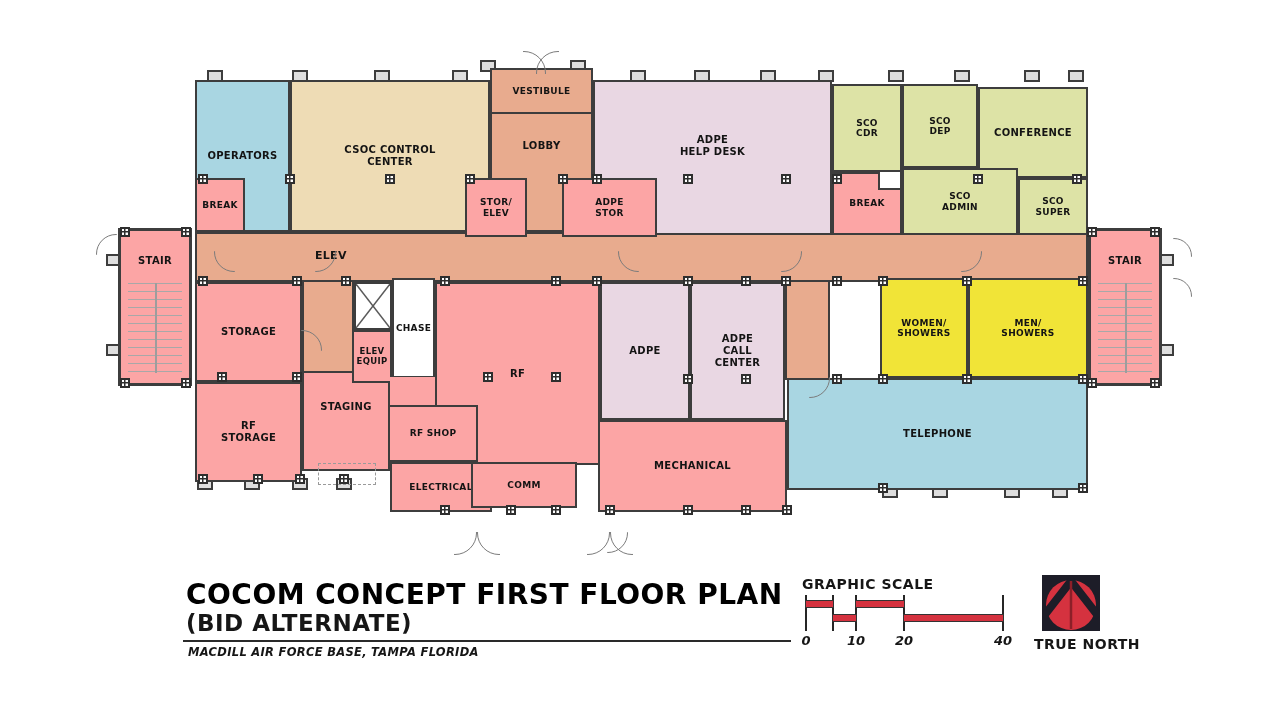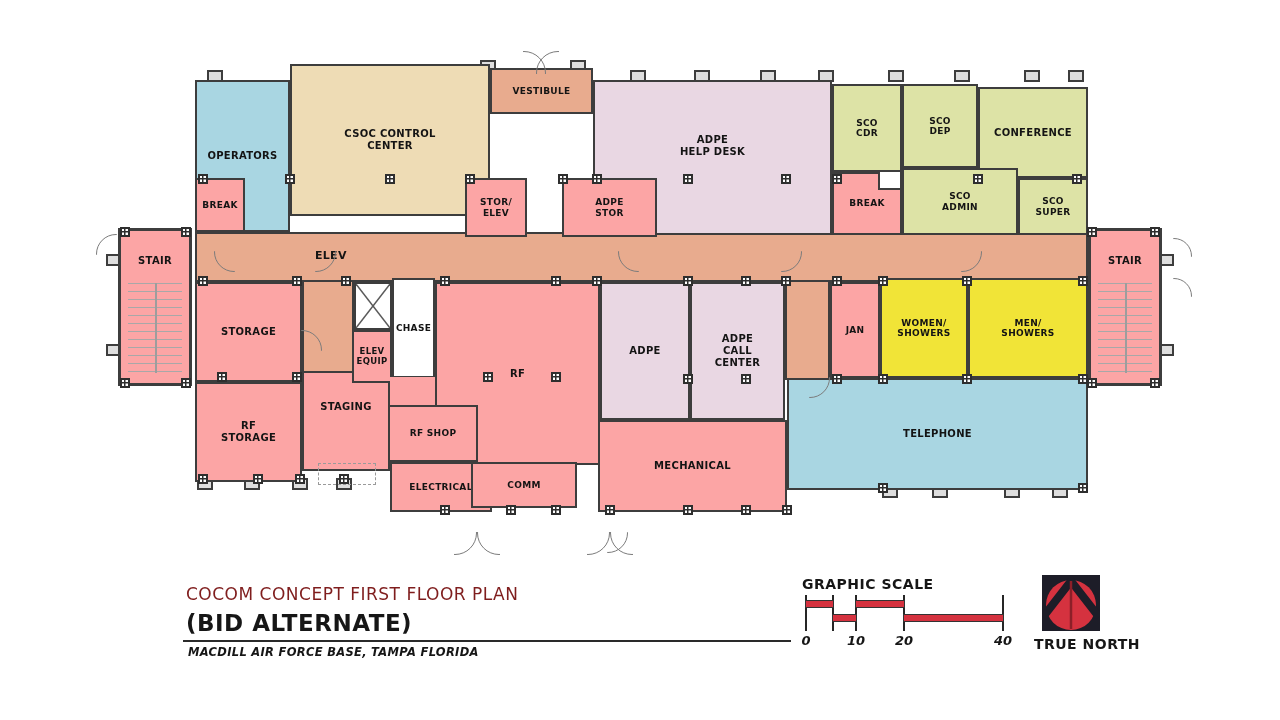--- a/index.html
+++ b/index.html
@@ -60,22 +60,22 @@
   .q-tl{clip-path:polygon(0 0,52% 0,52% 52%,0 52%)}
   .q-tr{clip-path:polygon(48% 0,100% 0,100% 52%,48% 52%)}
   .q-bl{clip-path:polygon(0 48%,52% 48%,52% 100%,0 100%)}
   .q-br{clip-path:polygon(48% 48%,100% 48%,100% 100%,48% 100%)}
   .dashedbox{
     position:absolute;left:318px;top:463px;width:56px;height:20px;
     border:1.5px dashed #9a9a9a;z-index:2;
   }
   
   .tb-title{
-    position:absolute;left:186px;top:581px;color:#7f1d1d;
-    font-size:17px;font-weight:400;letter-spacing:.5px;line-height:27px;
+    position:absolute;left:186px;top:581px;color:#000000;
+    font-size:28px;font-weight:700;letter-spacing:.5px;line-height:27px;
   }
   .tb-sub{
     position:absolute;left:186px;top:610px;color:#161616;
     font-size:23px;font-weight:700;letter-spacing:.5px;line-height:27px;
   }
   .tb-rule{position:absolute;left:183px;top:640px;width:608px;height:2px;background:#2a2a2a}
   .tb-loc{
     position:absolute;left:188px;top:645px;color:#161616;
     font-size:11.5px;font-weight:700;letter-spacing:.3px;font-style:italic;
   }
@@ -102,26 +102,29 @@
 
   <div class="room salmon" style="left:195px;top:232px;width:893px;height:50px">
     <span class="lbl" style="position:absolute;left:118px;top:16px;font-size:11px">ELEV</span>
   </div>
   <div class="room salmon" style="left:785px;top:280px;width:45px;height:100px"></div>
   <div class="room salmon" style="left:302px;top:280px;width:52px;height:103px"></div>
 
   <div class="room blue" style="left:195px;top:80px;width:95px;height:152px">
     <span class="lbl">OPERATORS</span>
   </div>
-  <div class="room tan" style="left:290px;top:64px;width:200px;height:152px">
+  <div class="room tan" style="left:290px;top:80px;width:200px;height:152px">
     <span class="lbl">CSOC CONTROL
 CENTER</span>
   </div>
   <div class="room salmon" style="left:490px;top:68px;width:103px;height:46px">
     <span class="lbl s9">VESTIBULE</span>
+  </div>
+  <div class="room salmon topalign" style="left:490px;top:112px;width:103px;height:120px">
+    <span class="lbl" style="padding-top:26px">LOBBY</span>
   </div>
   <div class="room pink topalign" style="left:593px;top:80px;width:239px;height:155px">
     <span class="lbl" style="padding-top:52px">ADPE
 HELP DESK</span>
   </div>
   <div class="room green" style="left:832px;top:84px;width:70px;height:88px">
     <span class="lbl s9">SCO
 CDR</span>
   </div>
   <div class="room green" style="left:902px;top:84px;width:76px;height:84px">
@@ -183,23 +186,20 @@
   <div class="room gray" style="left:435px;top:282px;width:165px;height:183px">
     <span class="lbl">RF</span>
   </div>
   <div class="room pink" style="left:600px;top:282px;width:90px;height:138px">
     <span class="lbl">ADPE</span>
   </div>
   <div class="room pink" style="left:690px;top:282px;width:95px;height:138px">
     <span class="lbl">ADPE
 CALL
 CENTER</span>
-  </div>
-  <div class="room gray" style="left:830px;top:282px;width:50px;height:96px">
-    <span class="lbl s9">JAN</span>
   </div>
   <div class="room yellow" style="left:880px;top:278px;width:88px;height:100px">
     <span class="lbl s9">WOMEN/
 SHOWERS</span>
   </div>
   <div class="room yellow" style="left:968px;top:278px;width:120px;height:100px">
     <span class="lbl s9">MEN/
 SHOWERS</span>
   </div>
 

